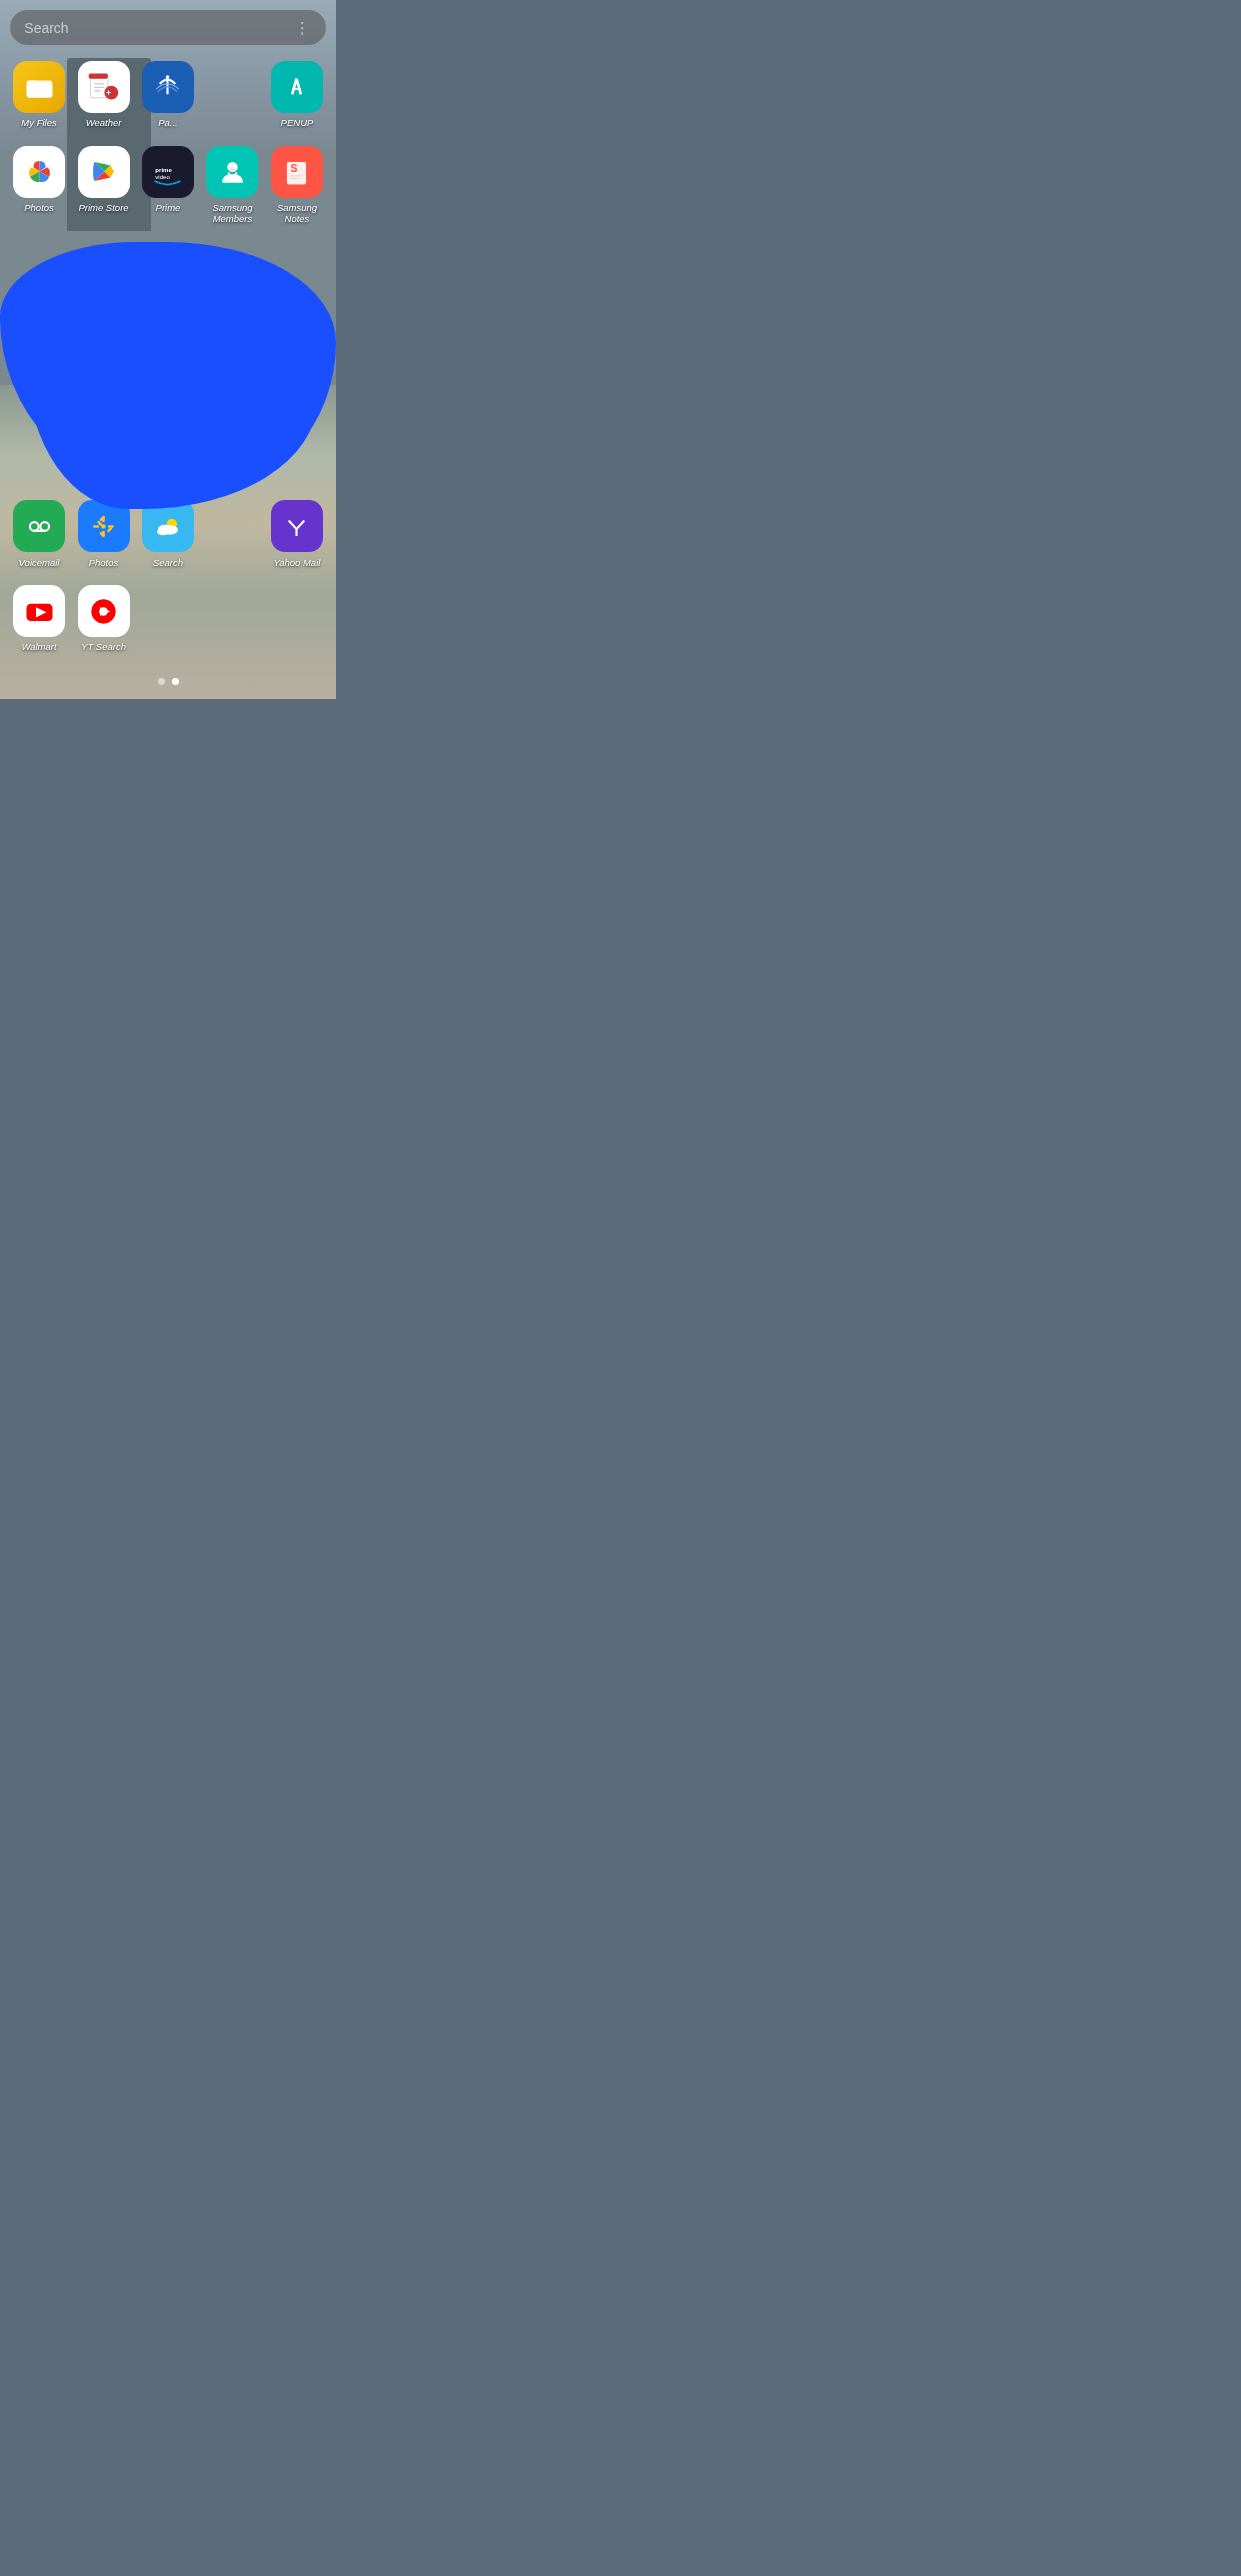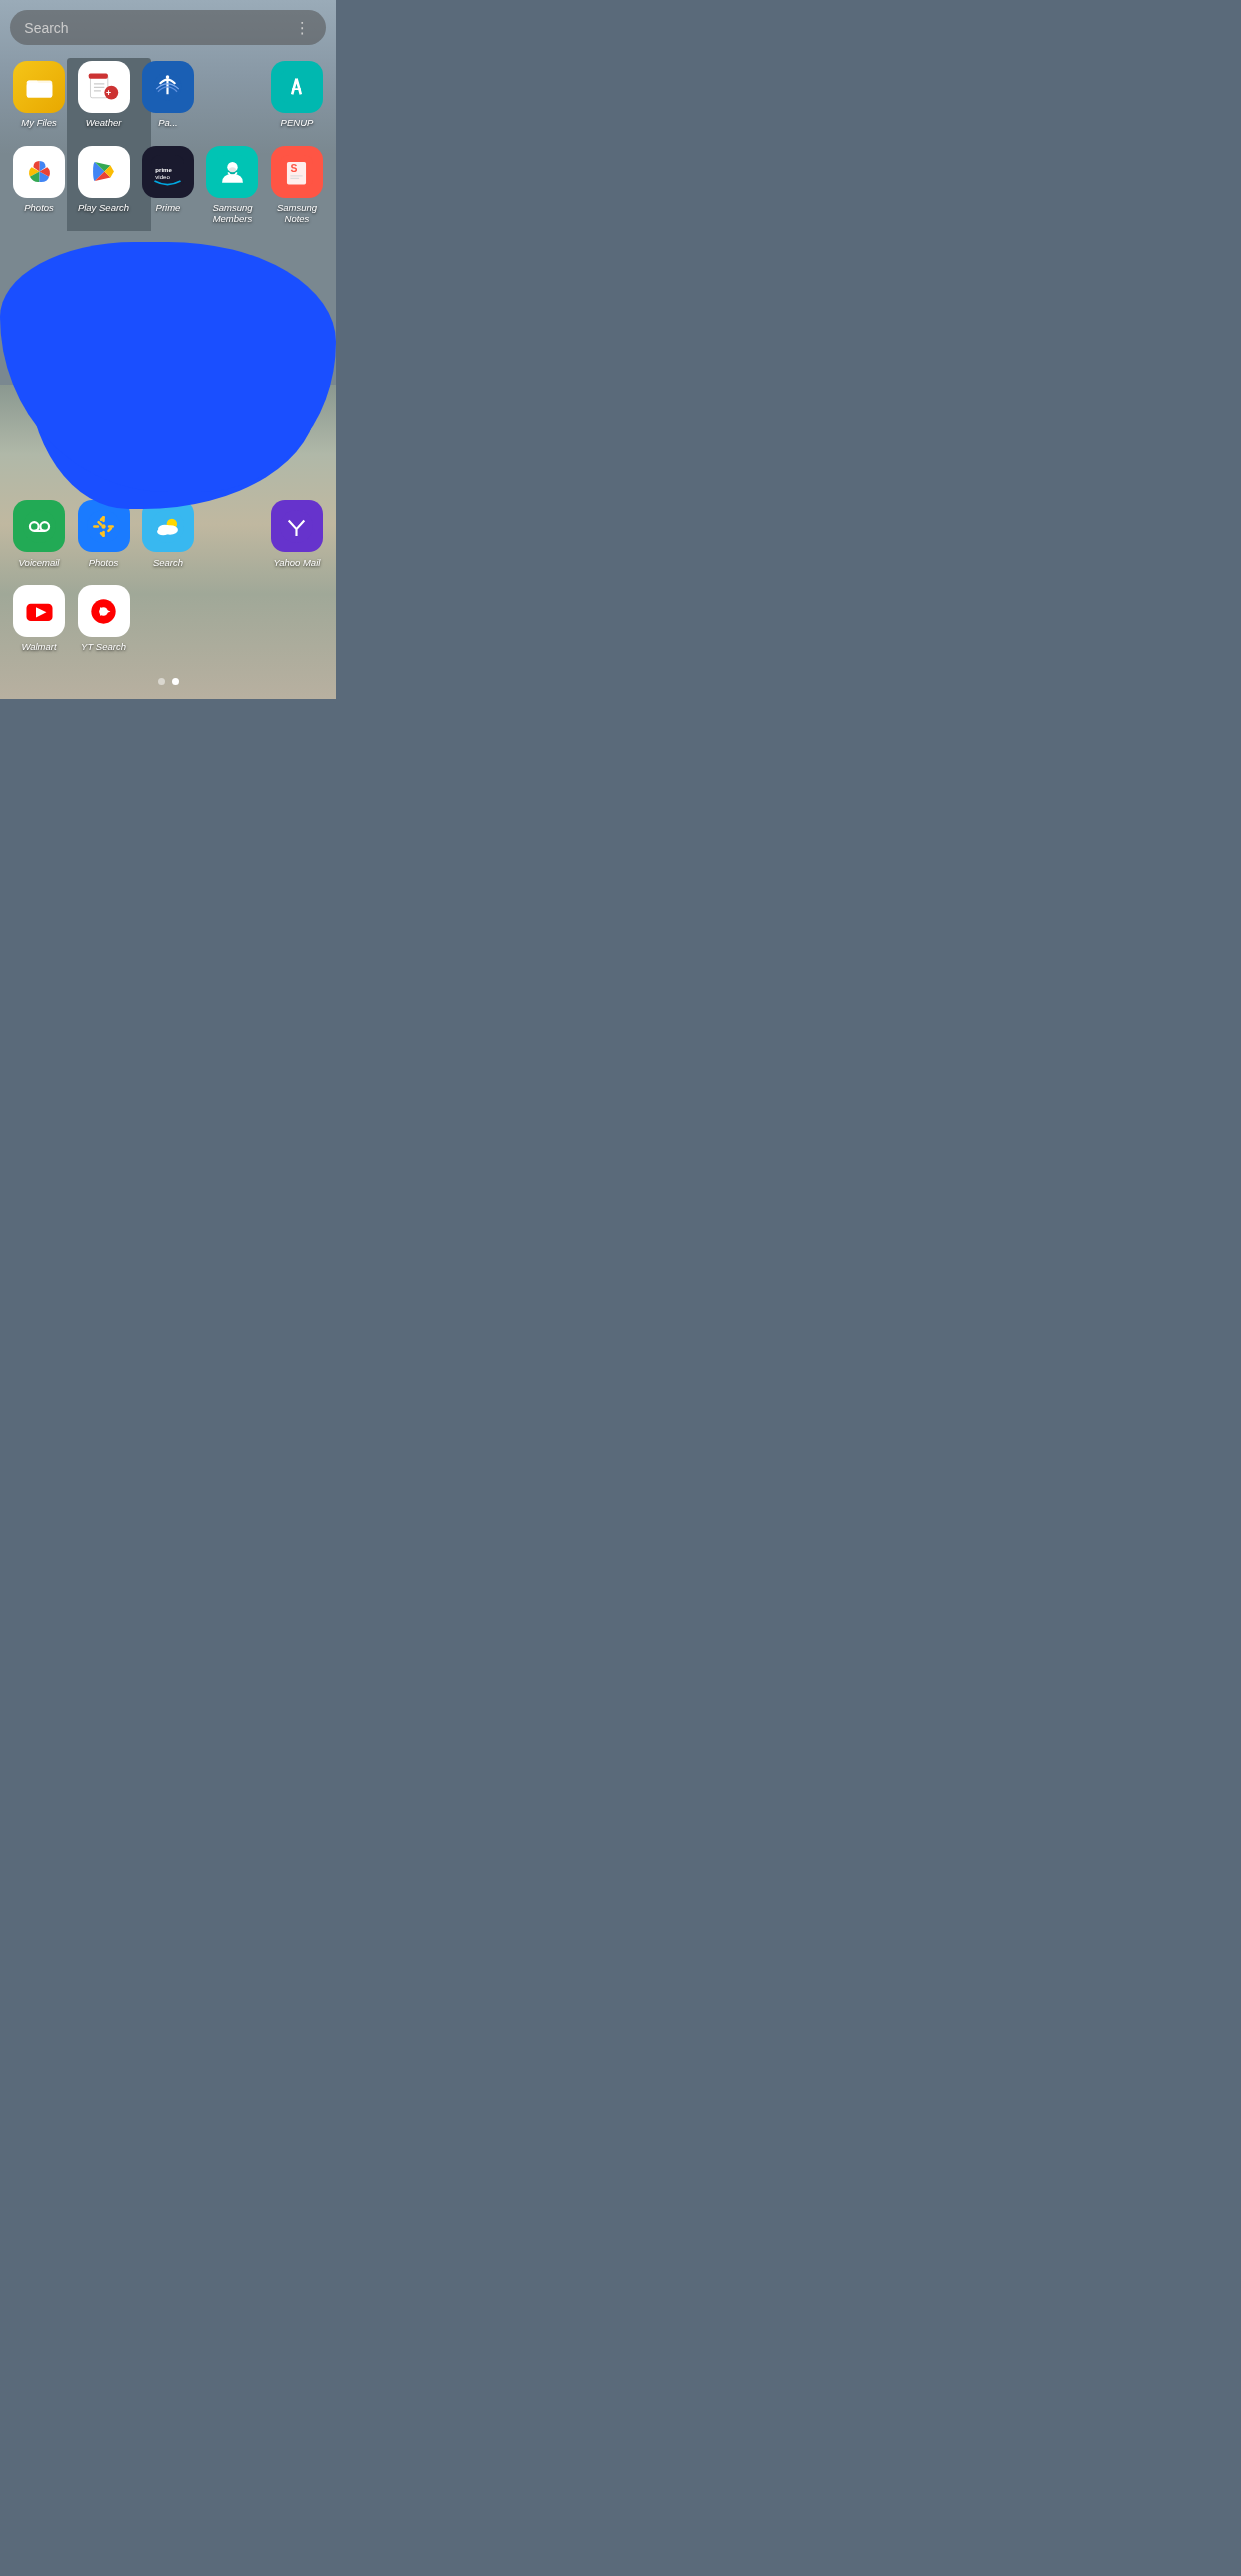--- a/index.html
+++ b/index.html
@@ -247,21 +247,21 @@
       <div class="app-icon icon-playstore">
         <svg width="33" height="33" viewBox="0 0 38 38" fill="none">
           <rect width="38" height="38" rx="10" fill="white"></rect>
           <path d="M9 8 L29 19 L9 30 Z" fill="none"></path>
           <path d="M9 8 L20 19 L9 30 Q7 29 7 19 Q7 9 9 8 Z" fill="#4285f4"></path>
           <path d="M9 8 L20 19 L27 12 Z" fill="#34a853"></path>
           <path d="M9 30 L20 19 L27 26 Z" fill="#ea4335"></path>
           <path d="M27 12 L20 19 L27 26 L31 19 Z" fill="#fbbc04"></path>
         </svg>
       </div>
-      <span class="app-label">Play Search</span>
+      <span class="app-label">Prime Store</span>
     </div>
 
     <div class="app-item">
       <div class="app-icon icon-prime">
         <svg width="33" height="33" viewBox="0 0 38 38" fill="none" style="font-size:28px">
           <rect width="38" height="38" rx="10" fill="#1a1a2e"></rect>
           <text x="5" y="20" font-size="7" fill="white" font-weight="bold">prime</text>
           <text x="5" y="28" font-size="7" fill="white">video</text>
           <path d="M4 30 Q19 38 34 30" stroke="#00a8e1" stroke-width="2" fill="none"></path>
         </svg>

